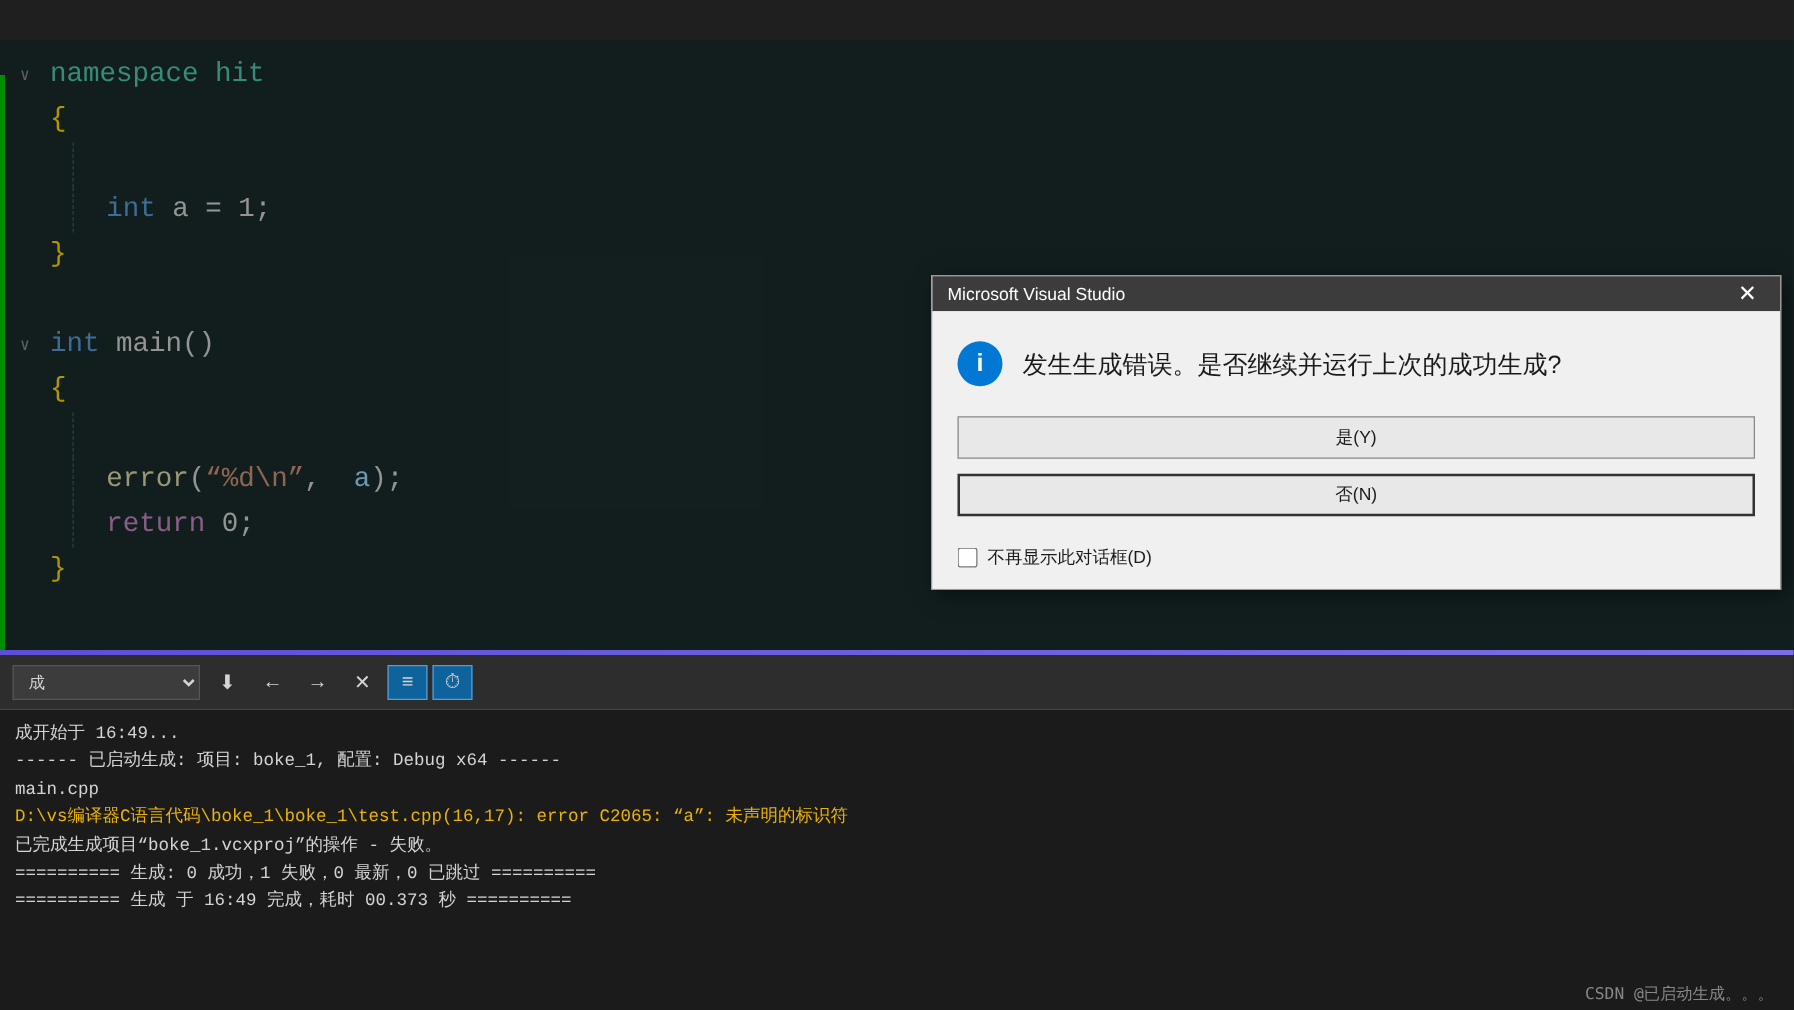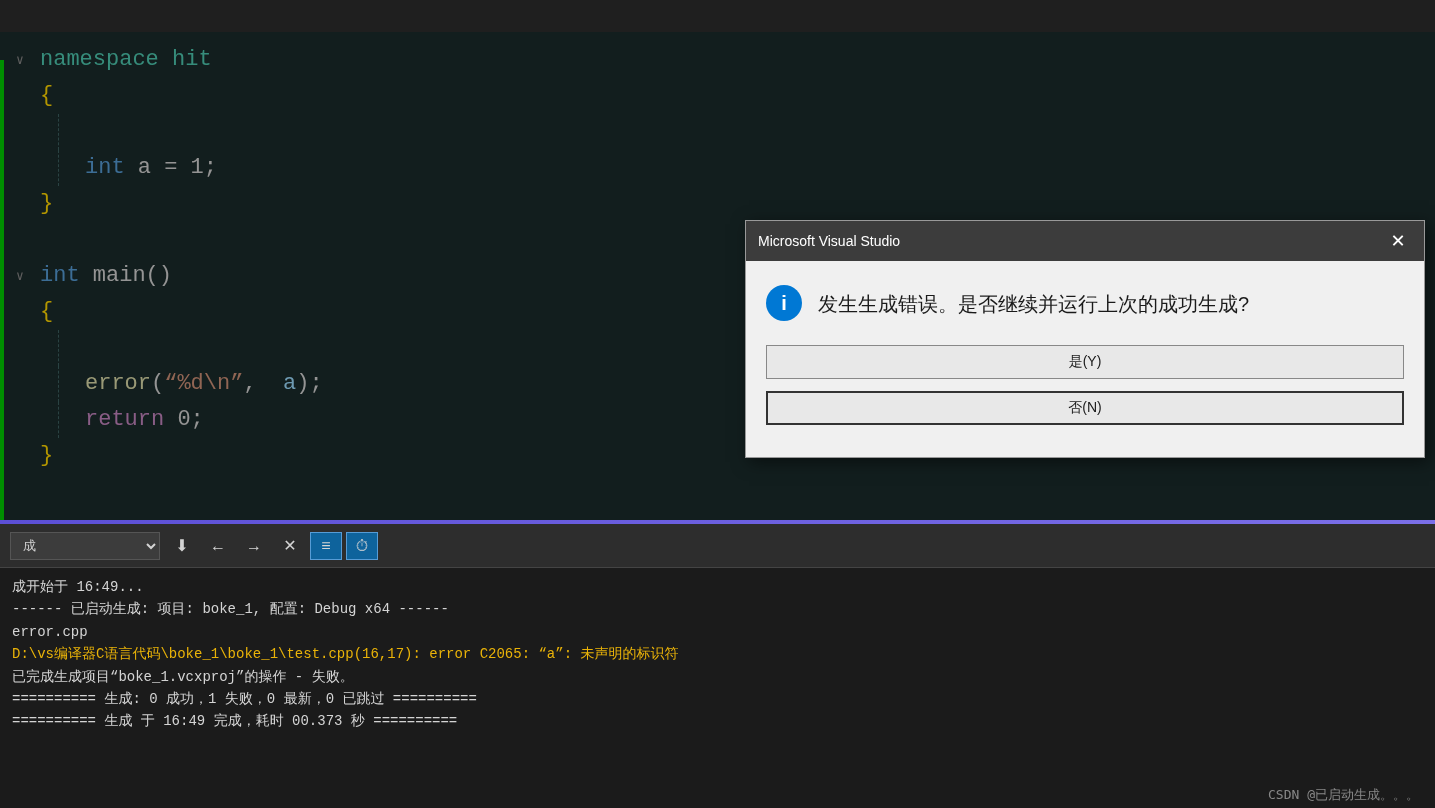--- a/index.html
+++ b/index.html
@@ -164,21 +164,21 @@
     .dialog-box {
       width: 680px;
       background: #f0f0f0;
       border: 1px solid #999;
       box-shadow: 4px 4px 16px rgba(0,0,0,0.5);
       font-family: 'Microsoft YaHei', 'SimHei', sans-serif;
     }
 
     .dialog-titlebar {
       background: #3c3c3c;
-      height: 40px;
+      height: 28px;
       display: flex;
       align-items: center;
       justify-content: space-between;
       padding: 0 12px;
       color: #ffffff;
       font-size: 14px;
     }
 
     .dialog-close-btn {
       width: 28px;
@@ -358,21 +358,21 @@
         <button class="toolbar-btn">←</button>
         <button class="toolbar-btn">→</button>
         <button class="toolbar-btn">✕</button>
         <button class="toolbar-btn active">≡</button>
         <button class="toolbar-btn active">⏱</button>
       </div>
   </div>
   <div class="output-text-area" id="output-text-area">
   <span class="output-line output-normal">成开始于 16:49...</span>
       <span class="output-line output-normal">------ 已启动生成: 项目: boke_1, 配置: Debug x64 ------</span>
-      <span class="output-line output-normal">error.cpp</span>
+      <span class="output-line output-normal">main.cpp</span>
       <span class="output-line output-error">D:\vs编译器C语言代码\boke_1\boke_1\test.cpp(16,17): error C2065: “a”: 未声明的标识符</span>
       <span class="output-line output-normal">已完成生成项目“boke_1.vcxproj”的操作 - 失败。</span>
       <span class="output-line output-normal">========== 生成: 0 成功，1 失败，0 最新，0 已跳过 ==========</span>
       <span class="output-line output-normal">========== 生成 于 16:49 完成，耗时 00.373 秒 ==========</span>
     </div>
 </div>
 
 <div class="dialog-overlay">
   <div class="dialog-box">
     <div class="dialog-titlebar">
@@ -383,19 +383,23 @@
       <div class="dialog-message-row">
         <div class="info-icon">
           <span>i</span>
         </div>
         <div class="dialog-message-text">发生生成错误。是否继续并运行上次的成功生成?</div>
       </div>
       <div class="dialog-buttons">
         <button class="dialog-btn primary">是(Y)</button>
         <button class="dialog-btn secondary">否(N)</button>
       </div>
+      <div class="dialog-footer">
+        <input type="checkbox" class="dialog-checkbox" style="">
+        <label class="dialog-checkbox-label">不再显示此对话框(D)</label>
+      </div>
     </div>
   </div>
 </div>
 
 <div class="bottom-bar">
   <span>CSDN @已启动生成。。。</span>
 </div>
 
 </body></html>

